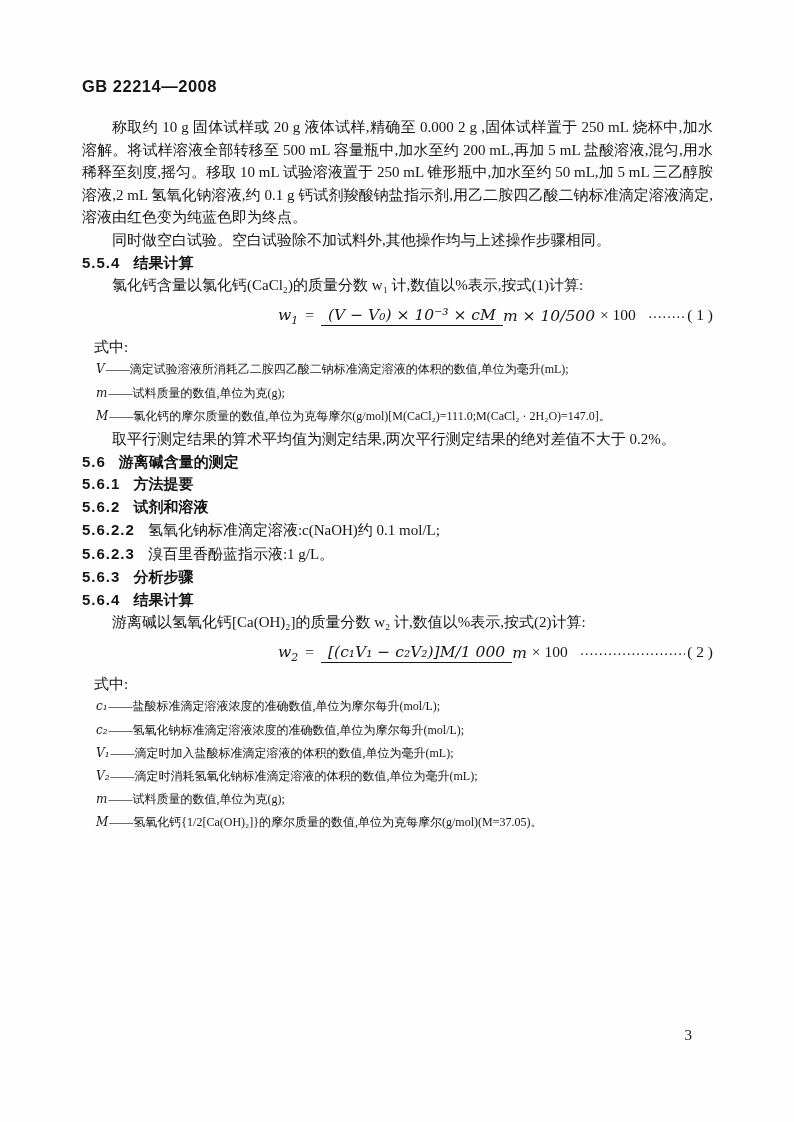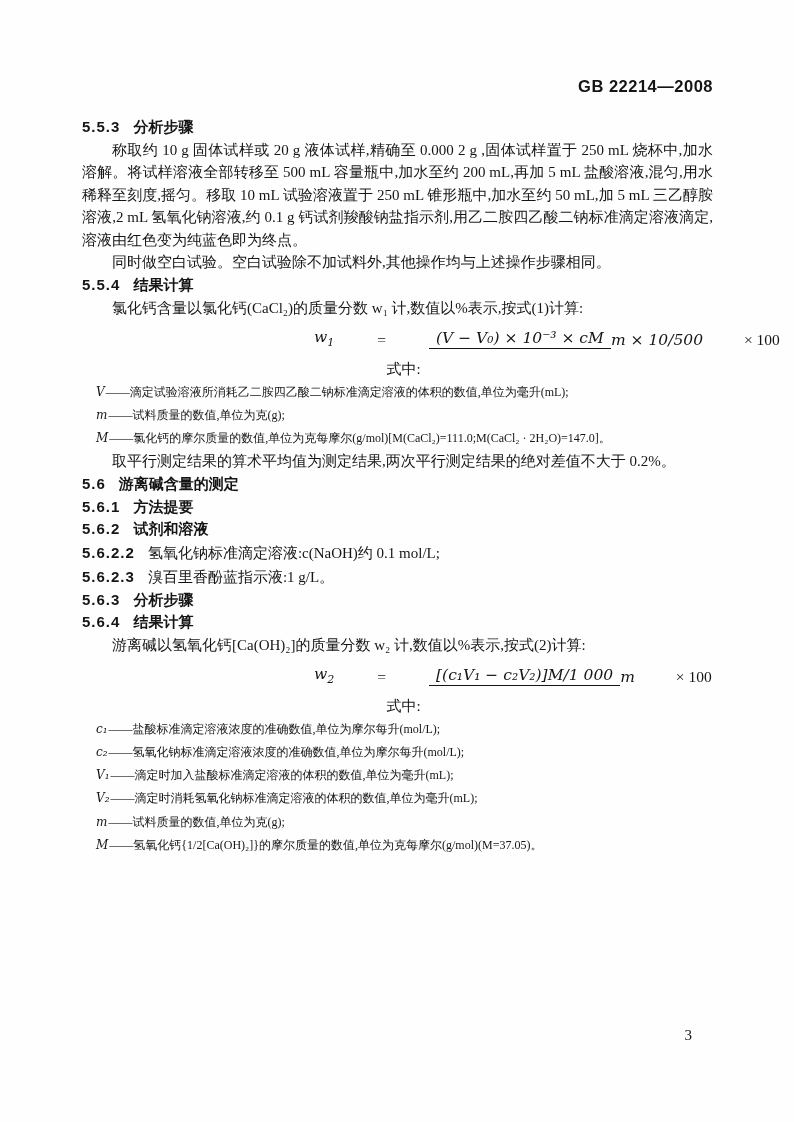--- a/index.html
+++ b/index.html
@@ -13,21 +13,21 @@
     font-family: "Liberation Serif", "DejaVu Serif", serif;
     color: #151515;
   }
   .content {
     position: absolute;
     left: 82px;
     top: 76px;
     width: 631px;
   }
   .doc-header {
-    text-align: right;
+    text-align: left;
     font-family: "Liberation Sans", "DejaVu Sans", sans-serif;
     font-weight: 700;
     font-size: 16.5px;
     line-height: 20px;
     margin-bottom: 20px;
     letter-spacing: 0.5px;
   }
   .h {
     font-family: "Liberation Sans", "DejaVu Sans", sans-serif;
     font-weight: 700;
@@ -52,41 +52,39 @@
     font-family: "Liberation Sans", "DejaVu Sans", sans-serif;
     font-weight: 700;
     margin-right: 13px;
     letter-spacing: 1px;
   }
   .where {
     font-size: 15px;
     line-height: 22.6px;
     margin: 0;
     padding-left: 12px;
-    text-align: center;
   }
   .def {
     font-size: 12px;
     line-height: 23.2px;
     margin: 0;
     padding-left: 102px;
     text-indent: -88px;
     text-align: justify;
   }
   .var {
     font-style: italic;
     font-family: "DejaVu Serif", "Liberation Serif", serif;
   }
   .term { margin-right: 1px; }
   .formula-row {
     display: flex;
-    align-items: flex-end;
+    align-items: flex-start;
     margin: 9px 0 9px 0;
     font-size: 15.5px;
-    gap: 36px;
   }
   .f-spacer { width: 196px; flex: 0 0 auto; }
   .f-lhs { white-space: nowrap; }
   .f-lhs sub { font-size: 11px; }
   .f-eq { margin: 0 7px; }
   .frac {
     display: inline-flex;
     flex-direction: row;
     align-items: center;
     text-align: center;
@@ -115,21 +113,20 @@
   }
 </style>
 </head>
 <body>
 
 <div class="page">
   <div class="content">
 
     <div class="doc-header">GB 22214—2008</div>
 
-    <h3 class="h"><span class="num">5.5.3</span><span>分析步骤</span></h3>
     <p class="body-p">称取约 10 g 固体试样或 20 g 液体试样,精确至 0.000 2 g ,固体试样置于 250 mL 烧杯中,加水溶解。将试样溶液全部转移至 500 mL 容量瓶中,加水至约 200 mL,再加 5 mL 盐酸溶液,混匀,用水稀释至刻度,摇匀。移取 10 mL 试验溶液置于 250 mL 锥形瓶中,加水至约 50 mL,加 5 mL 三乙醇胺溶液,2 mL 氢氧化钠溶液,约 0.1 g 钙试剂羧酸钠盐指示剂,用乙二胺四乙酸二钠标准滴定溶液滴定,溶液由红色变为纯蓝色即为终点。</p>
     <p class="body-p">同时做空白试验。空白试验除不加试料外,其他操作均与上述操作步骤相同。</p>
 
     <h3 class="h"><span class="num">5.5.4</span><span>结果计算</span></h3>
     <p class="body-p">氯化钙含量以氯化钙(CaCl₂)的质量分数 w₁ 计,数值以%表示,按式(1)计算:</p>
 
     <div class="formula-row">
       <span class="f-spacer"></span>
       <span class="f-lhs"><span class="var">w</span><sub class="var">1</sub></span>
       <span class="f-eq">=</span>

